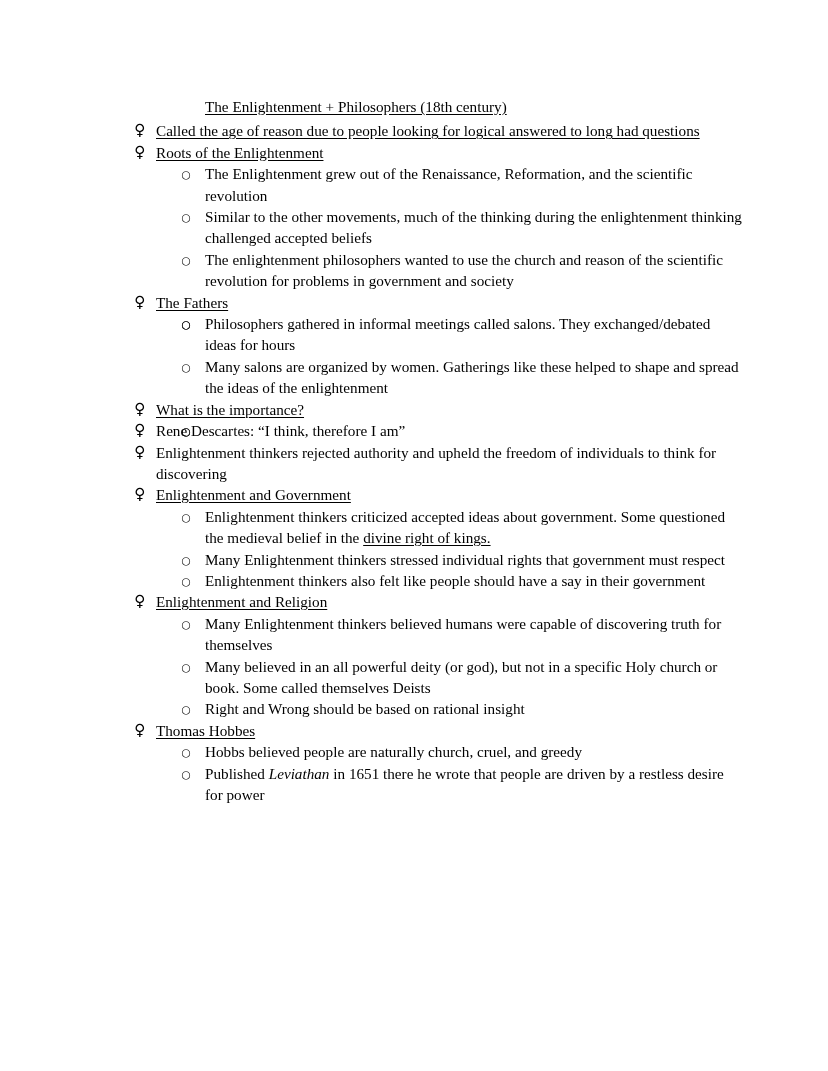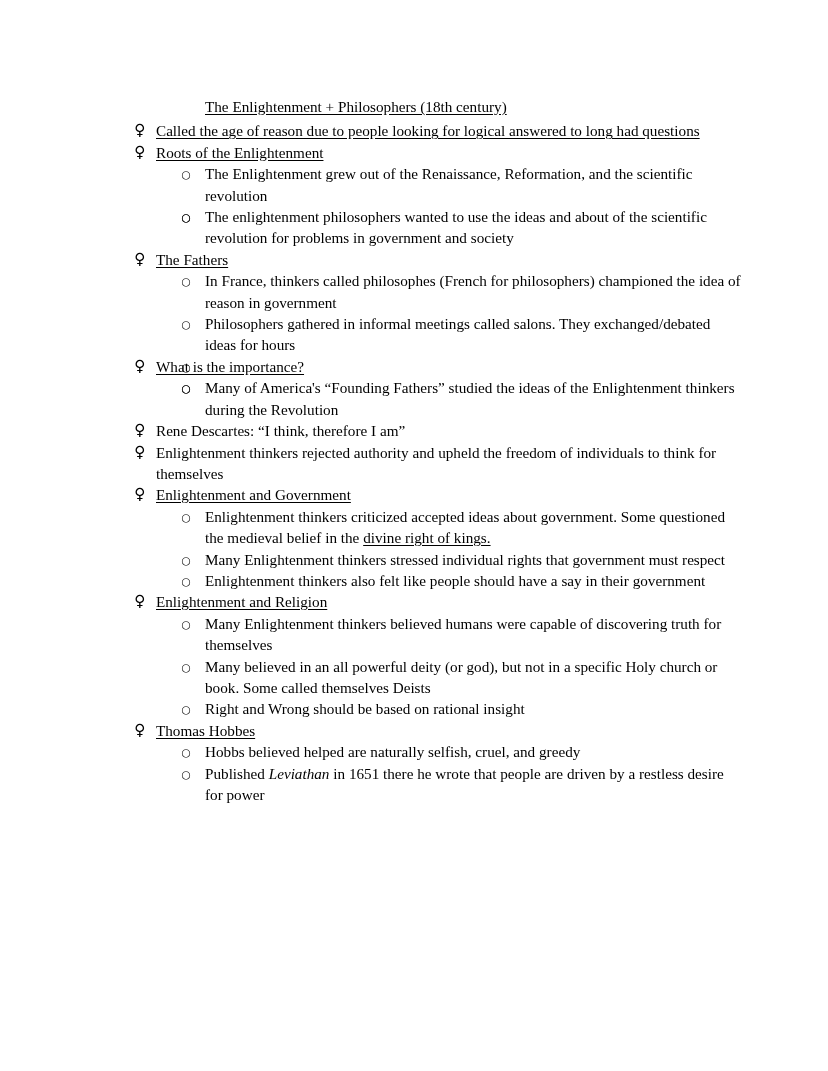--- a/index.html
+++ b/index.html
@@ -115,63 +115,63 @@
           <span class="venus-icon">♀</span>
           <span class="l1-text">Roots of the Enlightenment</span>
         </div>
         <div class="lvl2-group">
           <div class="lvl2">
             <span class="circle-icon">○</span>
             <span class="l2-text"><span>The Enlightenment grew out of the Renaissance, Reformation, and the scientific revolution</span></span>
           </div>
           <div class="lvl2">
             <span class="circle-icon">○</span>
-          </div>
-          <div class="lvl2">
-            <span class="circle-icon">○</span>
-            <span class="l2-text"><span>The enlightenment philosophers wanted to use the ideas and about of the scientific revolution for problems in government and society</span></span>
+            <span class="l2-text"><span>Similar to the other movements, much of the thinking during the enlightenment thinking challenged accepted beliefs</span></span>
+          </div>
+          <div class="lvl2">
+            <span class="circle-icon">○</span>
+            <span class="l2-text"><span>The enlightenment philosophers wanted to use the church and reason of the scientific revolution for problems in government and society</span></span>
           </div>
         </div>
         <div class="lvl1 heading">
           <span class="venus-icon">♀</span>
           <span class="l1-text">The Fathers</span>
         </div>
         <div class="lvl2-group">
           <div class="lvl2">
             <span class="circle-icon">○</span>
-            <span class="l2-text"><span>In France, thinkers called philosophes (French for philosophers) championed the idea of reason in government</span></span>
           </div>
           <div class="lvl2">
             <span class="circle-icon">○</span>
             <span class="l2-text"><span>Philosophers gathered in informal meetings called salons. They exchanged/debated ideas for hours</span></span>
           </div>
           <div class="lvl2">
             <span class="circle-icon">○</span>
+            <span class="l2-text"><span>Many salons are organized by women. Gatherings like these helped to shape and spread the ideas of the enlightenment</span></span>
           </div>
         </div>
         <div class="lvl1 heading">
           <span class="venus-icon">♀</span>
           <span class="l1-text">What is the importance?</span>
         </div>
         <div class="lvl2-group">
           <div class="lvl2">
             <span class="circle-icon">○</span>
           </div>
           <div class="lvl2">
             <span class="circle-icon">○</span>
-            <span class="l2-text"><span>Many of America's “Founding Fathers” studied the ideas of the Enlightenment thinkers during the Revolution</span></span>
           </div>
         </div>
         <div class="lvl1">
           <span class="venus-icon">♀</span>
           <span class="l1-text">Rene Descartes: “I think, therefore I am”</span>
         </div>
         <div class="lvl1">
           <span class="venus-icon">♀</span>
-          <span class="l1-text">Enlightenment thinkers rejected authority and upheld the freedom of individuals to think for themselves</span>
+          <span class="l1-text">Enlightenment thinkers rejected authority and upheld the freedom of individuals to think for discovering</span>
         </div>
         <div class="lvl1 heading">
           <span class="venus-icon">♀</span>
           <span class="l1-text">Enlightenment and Government</span>
         </div>
         <div class="lvl2-group">
           <div class="lvl2">
             <span class="circle-icon">○</span>
             <span class="l2-text"><span>Enlightenment thinkers criticized accepted ideas about government. Some questioned the medieval belief in the </span><span class="u">divine right of kings.</span></span>
           </div>
@@ -202,21 +202,21 @@
             <span class="l2-text"><span>Right and Wrong should be based on rational insight</span></span>
           </div>
         </div>
         <div class="lvl1 heading">
           <span class="venus-icon">♀</span>
           <span class="l1-text">Thomas Hobbes</span>
         </div>
         <div class="lvl2-group">
           <div class="lvl2">
             <span class="circle-icon">○</span>
-            <span class="l2-text"><span>Hobbs believed helped are naturally selfish, cruel, and greedy</span></span>
+            <span class="l2-text"><span>Hobbs believed people are naturally church, cruel, and greedy</span></span>
           </div>
           <div class="lvl2">
             <span class="circle-icon">○</span>
             <span class="l2-text"><span>Published </span><span class="it">Leviathan</span><span> in 1651 there he wrote that people are driven by a restless desire for power</span></span>
           </div>
         </div>
       </div>
 
   </div>
 </div>

